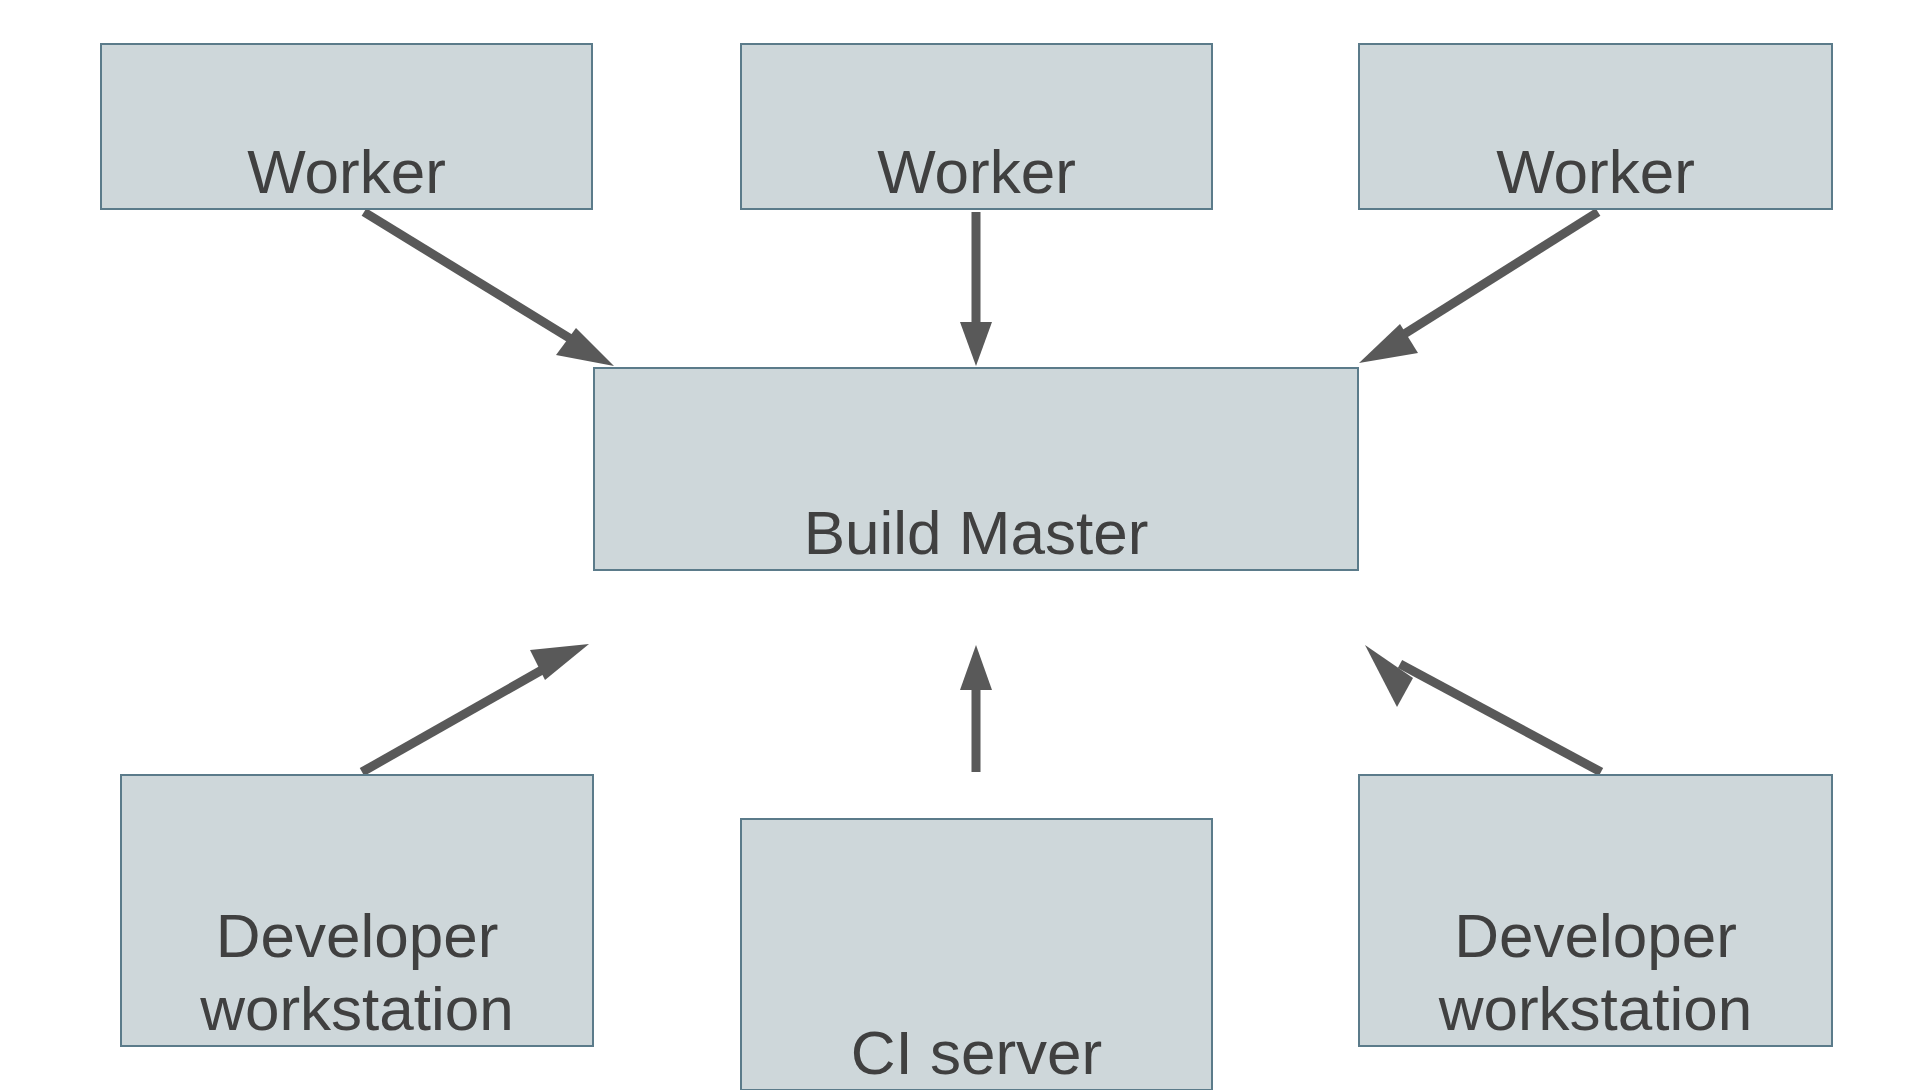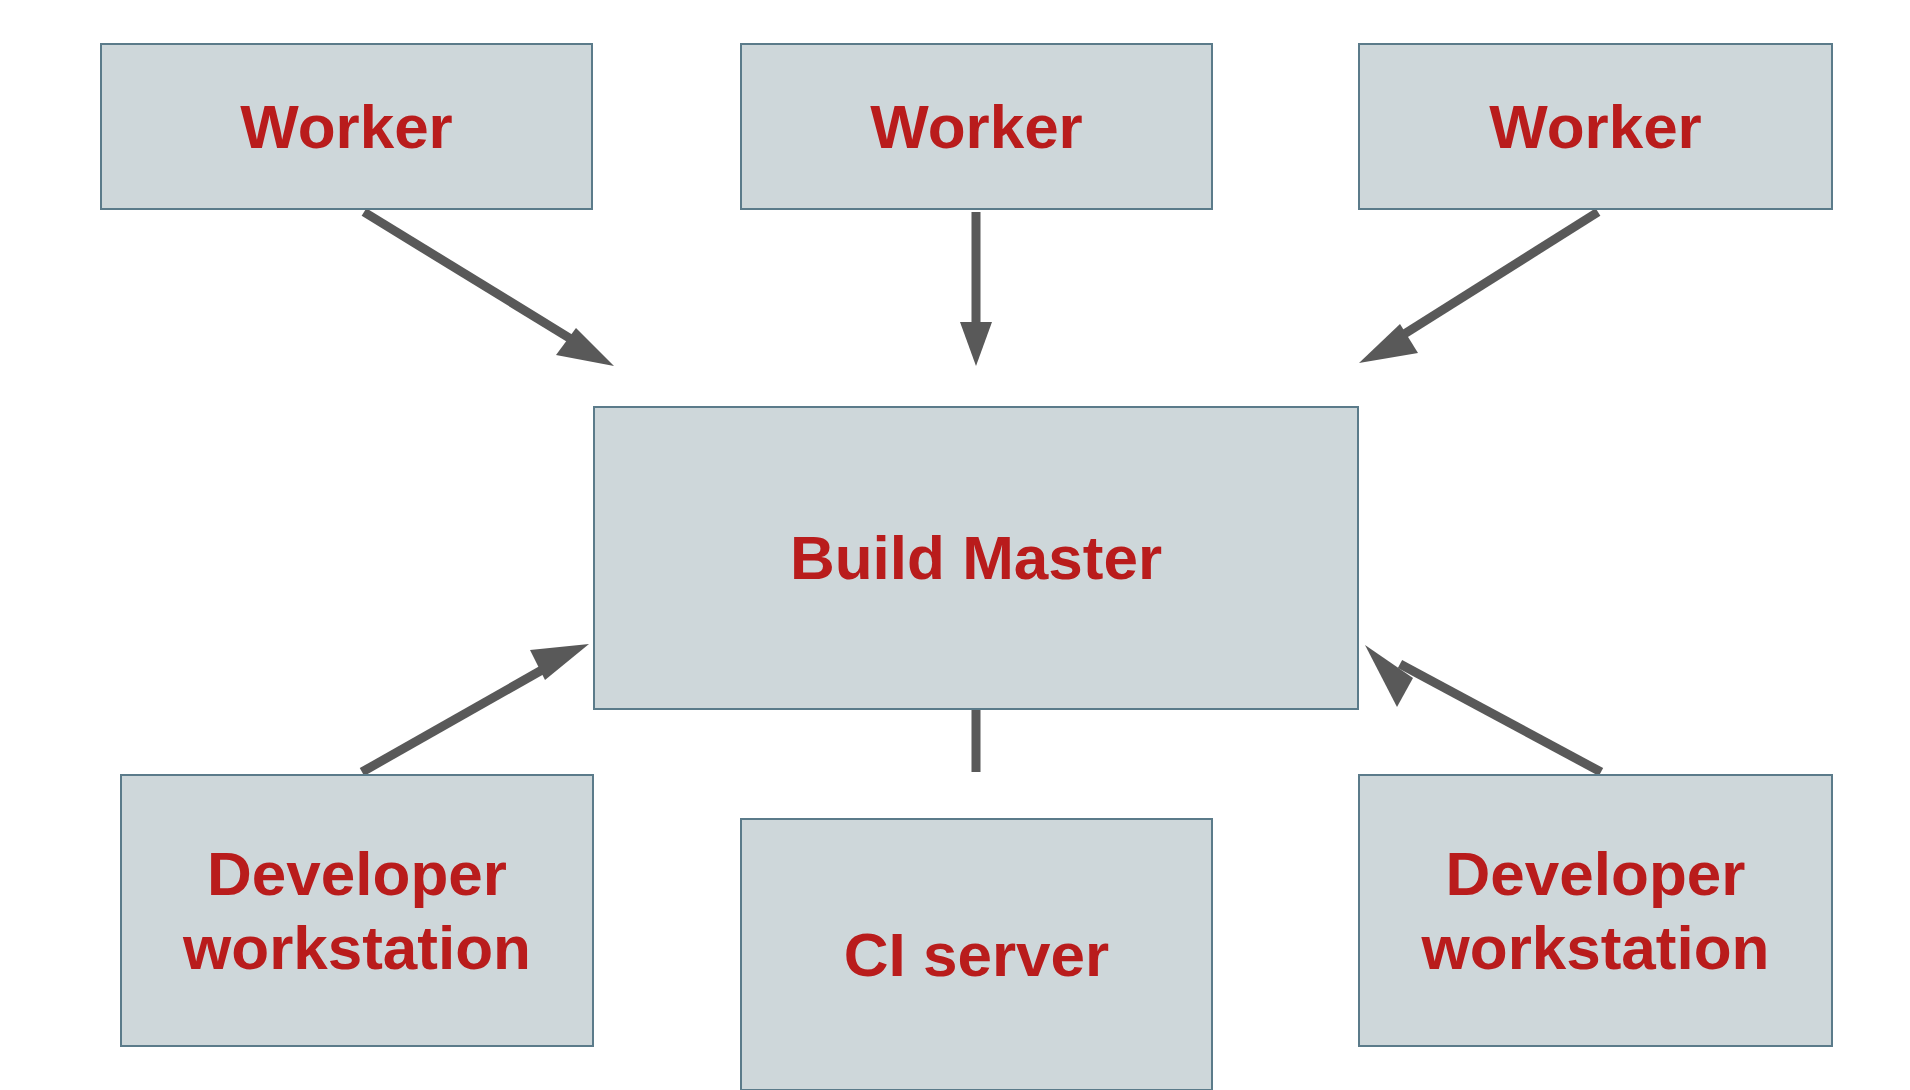--- a/index.html
+++ b/index.html
@@ -17,42 +17,42 @@
     height: 1090px;
     background: #ffffff;
     overflow: hidden;
   }
   .node {
     position: absolute;
     box-sizing: border-box;
     background: #ced7da;
     border: 2px solid #5b7b8a;
     display: flex;
-    align-items: center;
+    align-items: flex-end;
     justify-content: center;
     text-align: center;
-    color: #b91c1c;
+    color: #404040;
     font-family: "Liberation Sans", sans-serif;
-    font-weight: 700;
+    font-weight: 400;
     line-height: 1.18;
     white-space: pre-line;
     user-select: none;
   }
   .node-label {
     display: block;
     width: 100%;
     padding: 0 6px;
     box-sizing: border-box;
   }
   
   #node-worker-1 { left: 100px;  top: 43px;  width: 493px; height: 167px; font-size: 62px; }
   #node-worker-2 { left: 740px;  top: 43px;  width: 473px; height: 167px; font-size: 62px; }
   #node-worker-3 { left: 1358px; top: 43px;  width: 475px; height: 167px; font-size: 62px; }
   
-  #node-build-master { left: 593px; top: 367px; width: 766px; height: 304px; font-size: 62px; margin-top: 39px; }
+  #node-build-master { left: 593px; top: 367px; width: 766px; height: 204px; font-size: 62px; }
   
   #node-dev-1 { left: 120px;  top: 774px; width: 474px; height: 273px; font-size: 62px; }
   #node-ci    { left: 740px;  top: 818px; width: 473px; height: 273px; font-size: 62px; }
   #node-dev-2 { left: 1358px; top: 774px; width: 475px; height: 273px; font-size: 62px; }
 
   #edges {
     position: absolute;
     left: 0; top: 0;
     width: 1910px;
     height: 1090px;

